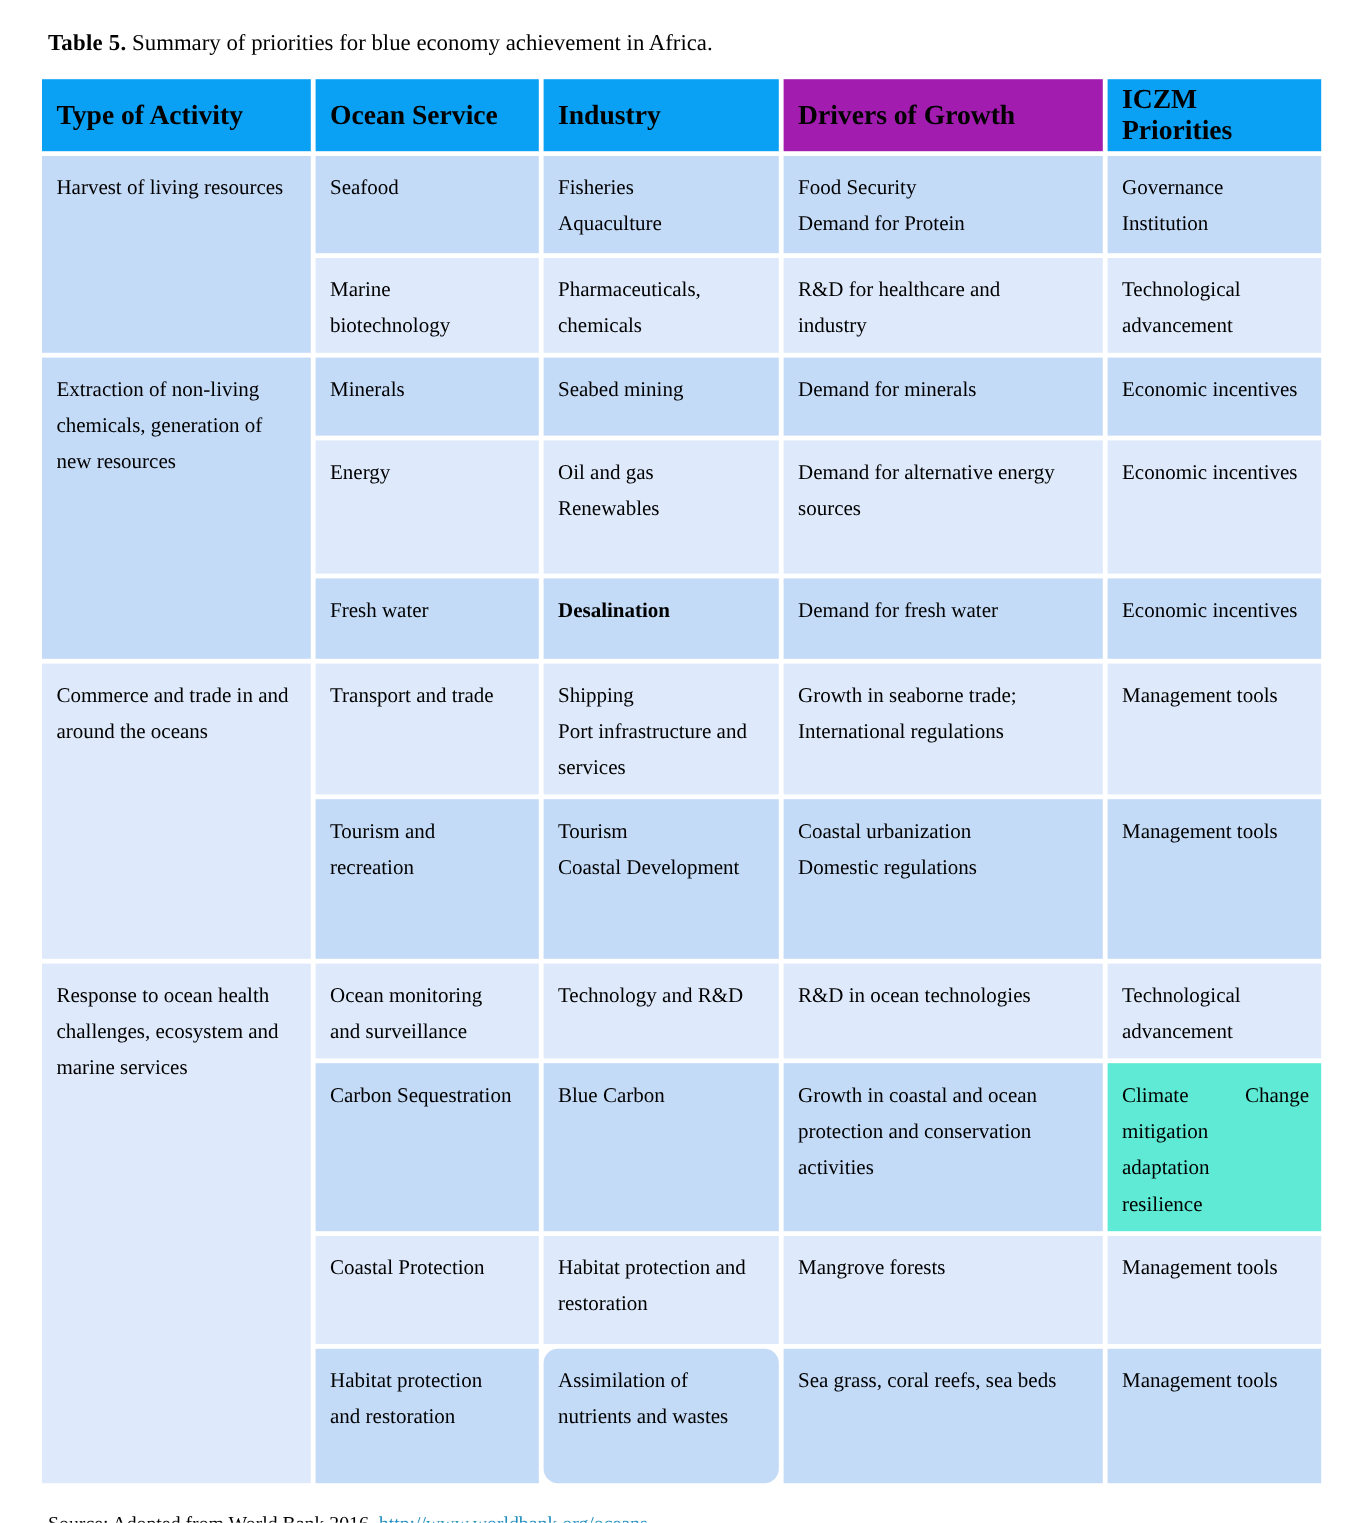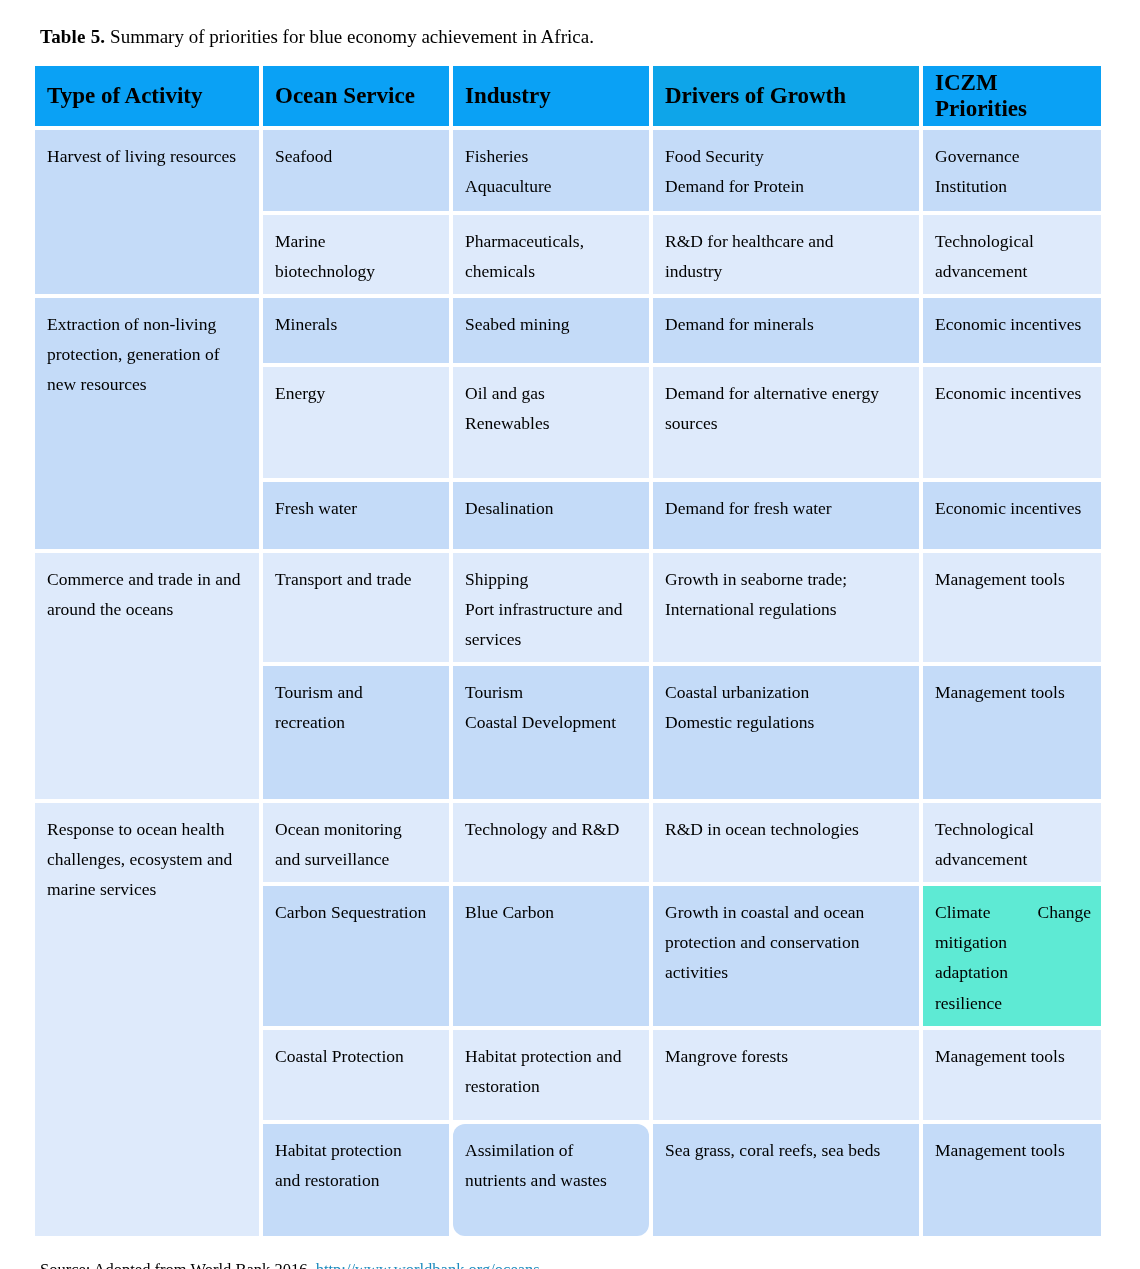--- a/index.html
+++ b/index.html
@@ -68,21 +68,21 @@
       <col style="width:186px">
       <col style="width:196px">
       <col style="width:266px">
       <col style="width:178px">
     </colgroup>
     <thead>
       <tr id="header-row">
           <th style="background: rgb(10, 161, 245); color: rgb(0, 0, 0);">Type of Activity</th>
           <th style="background: rgb(10, 161, 245); color: rgb(0, 0, 0);">Ocean Service</th>
           <th style="background: rgb(10, 161, 245); color: rgb(0, 0, 0);">Industry</th>
-          <th style="background: #0ea5e9; color: rgb(0, 0, 0);">Drivers of Growth</th>
+          <th style="background: #a21caf; color: rgb(0, 0, 0);">Drivers of Growth</th>
           <th style="background: rgb(10, 161, 245); color: rgb(0, 0, 0);">ICZM Priorities</th>
         </tr>
     </thead>
     <tbody id="table-body">
         <tr style="height: 81px;">
           <td rowspan="2" style="background: rgb(196, 219, 248);">
             <div>Harvest of living resources</div>
           </td>
           <td style="background: rgb(196, 219, 248);">
             <div>Seafood</div>
@@ -113,21 +113,21 @@
             <div>industry</div>
           </td>
           <td style="background: rgb(222, 234, 251);">
             <div>Technological</div>
             <div>advancement</div>
           </td>
         </tr>
         <tr style="height: 65px;">
           <td rowspan="3" style="background: rgb(196, 219, 248);">
             <div>Extraction of non-living</div>
-            <div>protection, generation of</div>
+            <div>chemicals, generation of</div>
             <div>new resources</div>
           </td>
           <td style="background: rgb(196, 219, 248);">
             <div>Minerals</div>
           </td>
           <td style="background: rgb(196, 219, 248);">
             <div>Seabed mining</div>
           </td>
           <td style="background: rgb(196, 219, 248);">
             <div>Demand for minerals</div>
@@ -149,21 +149,21 @@
             <div>sources</div>
           </td>
           <td style="background: rgb(222, 234, 251);">
             <div>Economic incentives</div>
           </td>
         </tr>
         <tr style="height: 67px;">
           <td style="background: rgb(196, 219, 248);">
             <div>Fresh water</div>
           </td>
-          <td style="background: rgb(196, 219, 248);">
+          <td style="background: rgb(196, 219, 248); font-weight: bold;">
             <div>Desalination</div>
           </td>
           <td style="background: rgb(196, 219, 248);">
             <div>Demand for fresh water</div>
           </td>
           <td style="background: rgb(196, 219, 248);">
             <div>Economic incentives</div>
           </td>
         </tr>
         <tr style="height: 91px;">

